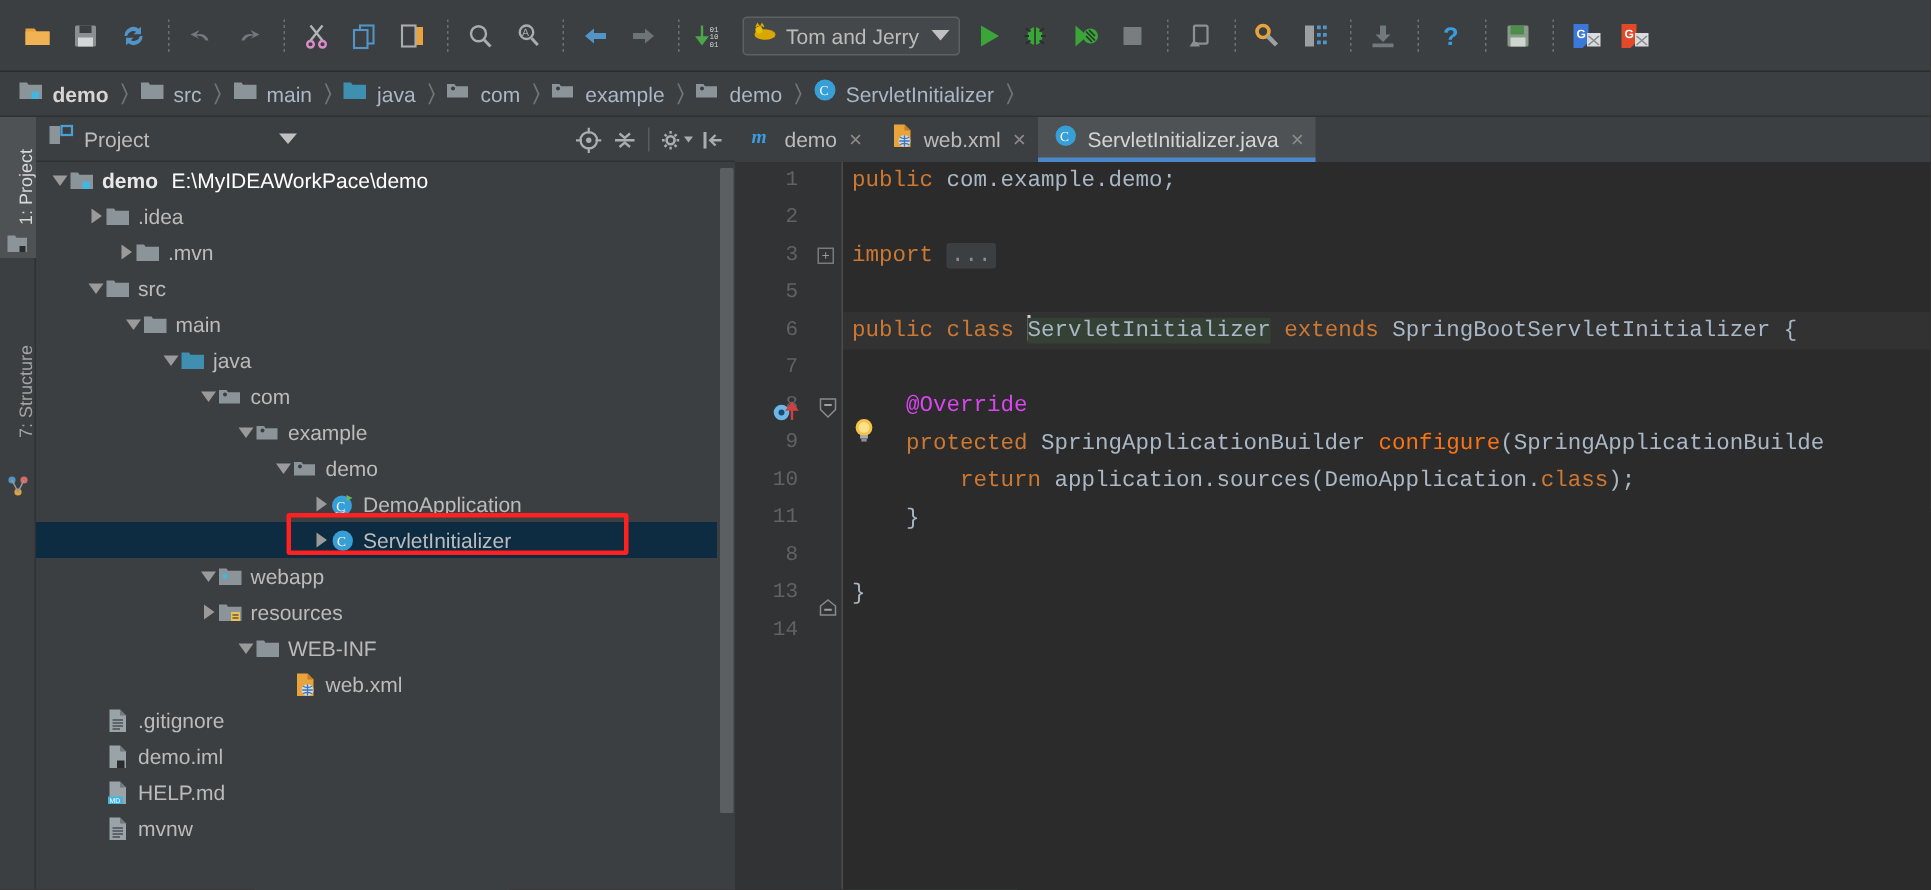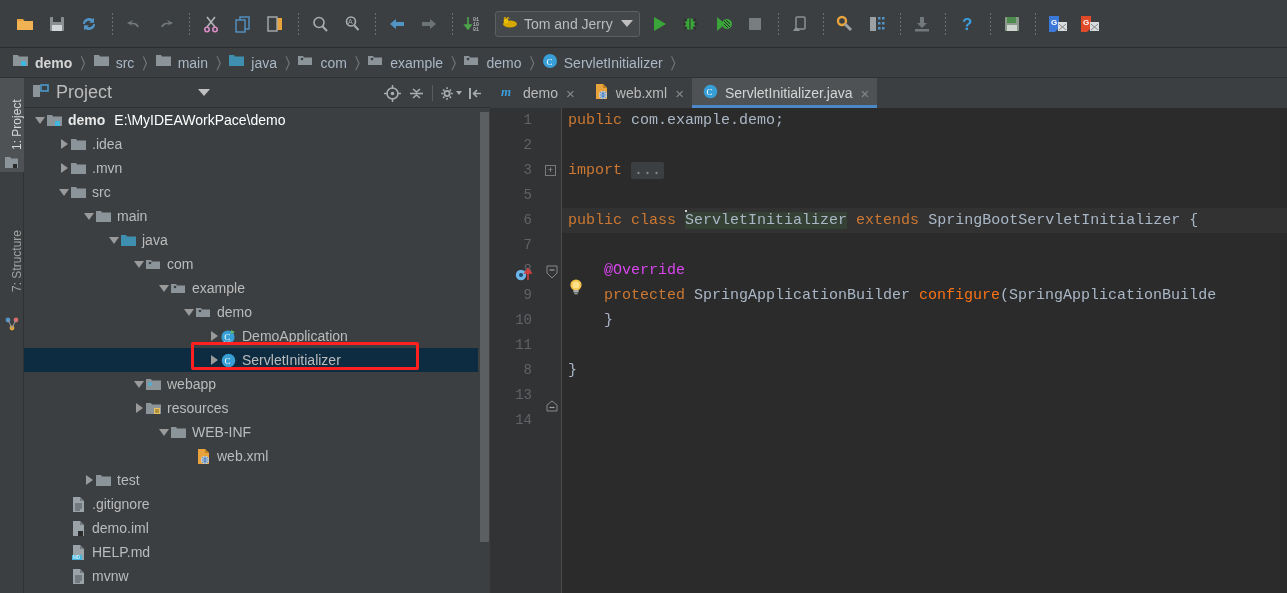--- a/index.html
+++ b/index.html
@@ -61,21 +61,21 @@
     color: #a4a4a4; font-size: 12px; padding: 6px 0; white-space: nowrap;
   }
   .vtab.active { background: #4e5254; color: #d8d8d8; }
 
   
   .projpanel { position: absolute; left: 24px; top: 78px; width: 466px; height: 515px; background: #3c3f41; }
   .proj-head {
     position: relative; height: 30px; background: #3c3f41;
     display: flex; align-items: center; padding-left: 8px; border-bottom: 1px solid #2f3133;
   }
-  .proj-title { color: #bbbbbb; font-size: 18px; margin-left: 7px; }
+  .proj-title { color: #bbbbbb; font-size: 14px; margin-left: 7px; }
   .proj-head-tools { position: absolute; right: 4px; top: 0; height: 30px; display: flex; align-items: center; }
   .ptool { width: 22px; height: 22px; display: flex; align-items: center; justify-content: center; margin-left: 2px; }
   .ptool-sep { width: 1px; height: 16px; background: #5a5d5f; margin: 0 5px; }
 
   .tree {
     position: absolute; left: 0; top: 30px; width: 466px; height: 485px;
     background: #3c3f41; overflow: hidden;
   }
   .trow { position: relative; height: 24px; display: flex; align-items: center; width: 466px; }
   .trow.selected { background: #0d2b41; }
@@ -484,21 +484,21 @@
       <div class="trow" style="padding-left:34px;">
         <span class="tarrow collapsed"></span>
         <span class="ticon">
             <svg width="17" height="15" viewBox="0 0 17 15">
               <path d="M1 2h5l1 1.5h9V13H1z" fill="#8b9499"></path>
             </svg>
           </span>
         <span class="tlabel">.idea</span>
       </div>
 
-      <div class="trow" style="padding-left:34px;">
+      <div class="trow" style="padding-left:54px;">
         <span class="tarrow collapsed"></span>
         <span class="ticon">
             <svg width="17" height="15" viewBox="0 0 17 15">
               <path d="M1 2h5l1 1.5h9V13H1z" fill="#8b9499"></path>
             </svg>
           </span>
         <span class="tlabel">.mvn</span>
       </div>
 
       <div class="trow" style="padding-left:34px;">
@@ -626,29 +626,20 @@
           <svg width="17" height="17" viewBox="0 0 17 17">
               <path d="M3 1h7l4 4v11H3z" fill="#e8a33d"></path>
               <path d="M10 1l4 4h-4z" fill="#c08020"></path>
               <circle cx="10" cy="12" r="4" fill="#d8d8d8"></circle>
               <path d="M6.5 12h7M10 8.2v7.6M7 9.5c2 1.2 4 1.2 6 0M7 14.5c2-1.2 4-1.2 6 0" stroke="#3b78c0" stroke-width="0.9" fill="none"></path>
             </svg>
         </span>
         <span class="tlabel">web.xml</span>
       </div>
 
-      <div class="trow" style="padding-left:59px;">
-        <span class="tarrow collapsed"></span>
-        <span class="ticon">
-            <svg width="17" height="15" viewBox="0 0 17 15">
-              <path d="M1 2h5l1 1.5h9V13H1z" fill="#8b9499"></path>
-            </svg>
-          </span>
-        <span class="tlabel">test</span>
-      </div>
 
       <div class="trow" style="padding-left:46px;">
         <span class="ticon">
           <svg width="15" height="17" viewBox="0 0 15 17">
               <path d="M2 1h7l4 4v11H2z" fill="#9aa3a7"></path>
               <path d="M9 1l4 4H9z" fill="#717a7e"></path>
               <path d="M4 8h7M4 10h7M4 12h7M4 14h5" stroke="#4a5256" stroke-width="1"></path>
             </svg>
         </span>
         <span class="tlabel">.gitignore</span>
@@ -781,20 +772,21 @@
 
       <div class="codelines">
         <div class="cl"><span class="kw">public</span><span> com.example.demo;</span></div>
         <div class="cl"></div>
         <div class="cl"><span class="kw">import</span><span> </span><span class="fold-placeholder">...</span></div>
         <div class="cl"></div>
         <div class="cl"><span class="kw">public</span><span> </span><span class="kw">class</span><span> </span><span class="caret"></span><span class="hl-ident">ServletInitializer</span><span> </span><span class="kw">extends</span><span> </span><span>SpringBootServletInitializer {</span></div>
         <div class="cl"></div>
         <div class="cl">    <span class="anno">@Override</span></div>
         <div class="cl">    <span class="kw">protected</span><span> SpringApplicationBuilder </span><span class="fn">configure</span><span>(SpringApplicationBuilde</span></div>
+        <div class="cl">        <span class="kw">return</span><span> application.sources(DemoApplication.</span><span class="kw">class</span><span>);</span></div>
         <div class="cl">    <span>}</span></div>
         <div class="cl"></div>
         <div class="cl"><span>}</span></div>
         <div class="cl"></div>
       </div>
     </div>
   </div>
 
 </div>
 

